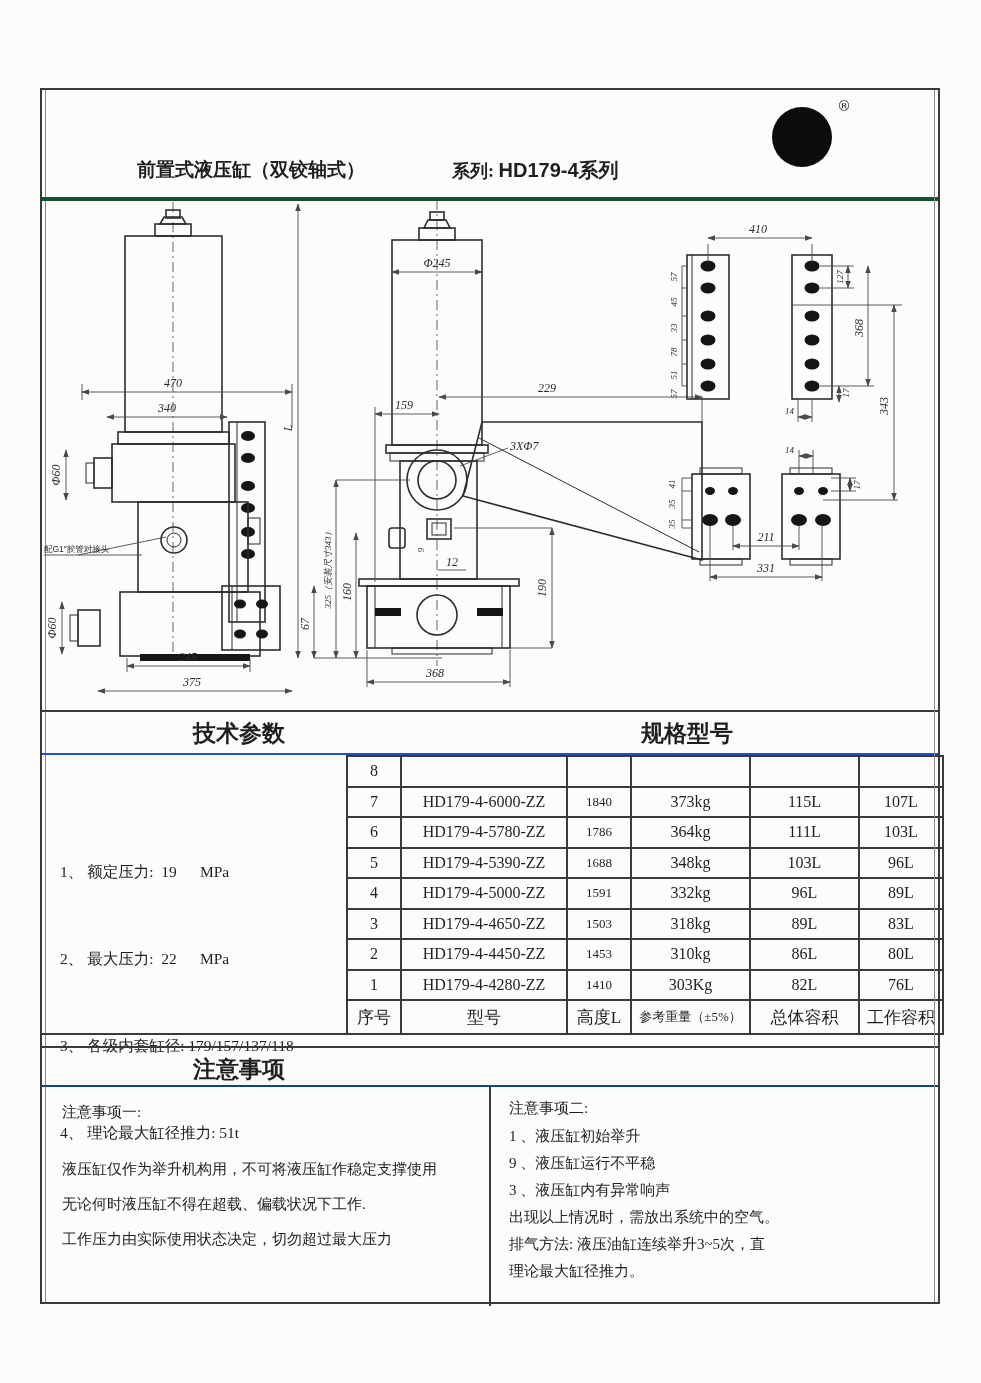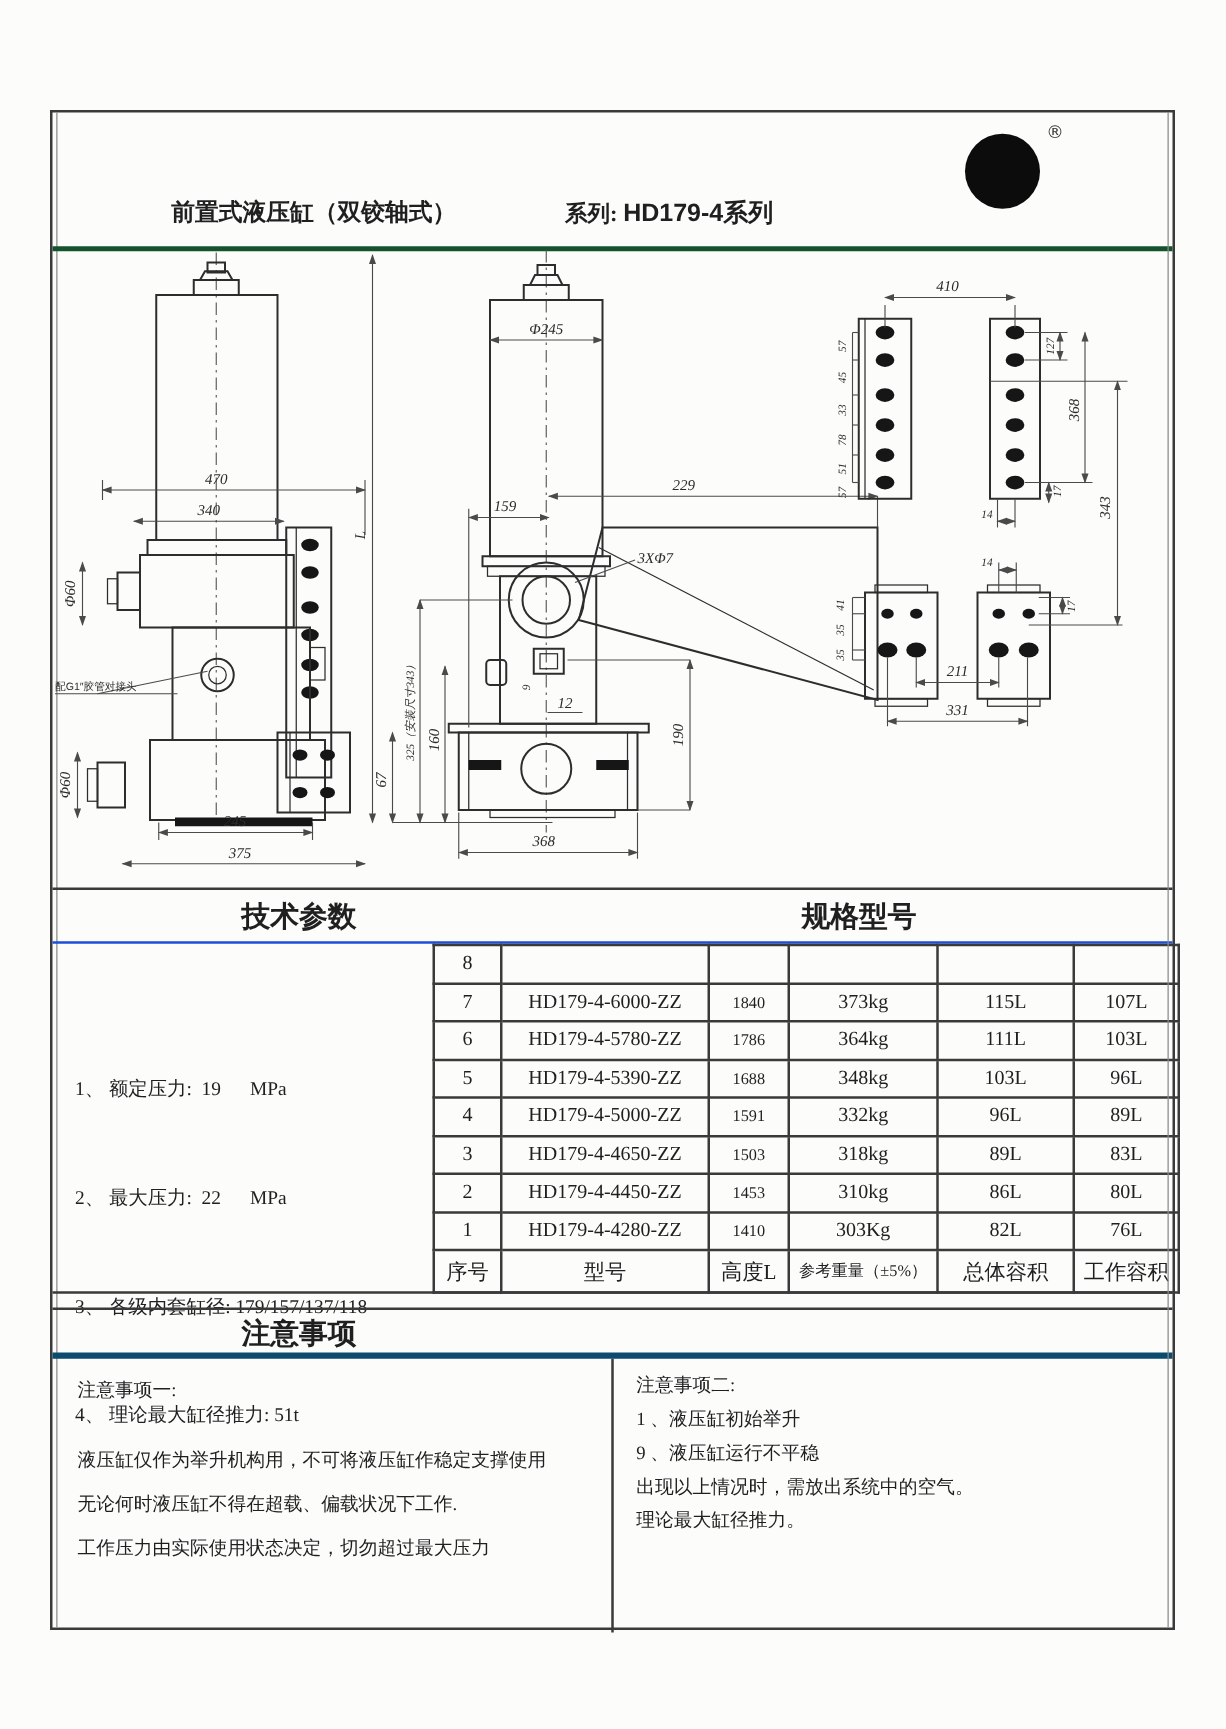--- a/index.html
+++ b/index.html
@@ -30,21 +30,21 @@
                padding:44px 6px 0 18px;font-size:15.5px;line-height:29px;white-space:pre;}
   table.spec{position:absolute;left:304px;top:0;width:596px;height:280px;border-collapse:collapse;
              table-layout:fixed;}
   table.spec td,table.spec th{border:2px solid #3a3a3a;text-align:center;padding:0;
              font-weight:normal;font-size:16px;overflow:hidden;white-space:nowrap;}
   table.spec td.hcol{font-size:13px;}
   table.spec tr{height:29px;}
   table.spec tr.hdr{height:32px;}
   table.spec tr.hdr th{font-size:17px;}
   table.spec tr.hdr th.small{font-size:13px;}
-  .notes-header-row{top:956px;height:41px;border-top:2px solid #3a3a3a;border-bottom:5px solid #0c4a6e;display:flex;align-items:flex-end;}
+  .notes-header-row{top:956px;height:41px;border-top:2px solid #3a3a3a;border-bottom:2px solid #0c4a6e;display:flex;}
   .notes-band{top:997px;height:219px;}
   .note-left{position:absolute;left:0;top:2px;width:537px;height:219px;box-sizing:border-box;
              padding:14px 10px 0 20px;font-size:15px;}
   .note-right{position:absolute;left:447px;top:0;width:453px;height:219px;box-sizing:border-box;
               border-left:2px solid #3a3a3a;padding:12px 8px 0 18px;font-size:15px;}
   .note-left .heading{margin-bottom:30px;}
   .note-left .nline{line-height:35px;}
   .note-right .heading{margin-bottom:5px;}
   .note-right .nline{line-height:27px;}
   
@@ -402,19 +402,21 @@
       <div class="note-left">
         <div class="heading">注意事项一:</div>
         <div class="nline">液压缸仅作为举升机构用，不可将液压缸作稳定支撑使用</div>
         <div class="nline">无论何时液压缸不得在超载、偏载状况下工作.</div>
         <div class="nline">工作压力由实际使用状态决定，切勿超过最大压力</div>
       </div>
       <div class="note-right">
         <div class="heading">注意事项二:</div>
         <div class="nline">1 、液压缸初始举升</div>
         <div class="nline">9 、液压缸运行不平稳</div>
+        <div class="nline">3 、液压缸内有异常响声</div>
         <div class="nline">出现以上情况时，需放出系统中的空气。</div>
+        <div class="nline">排气方法: 液压油缸连续举升3~5次，直</div>
         <div class="nline">理论最大缸径推力。</div>
       </div>
     </div>
 
   </div>
 </div>
 
 </body></html>

